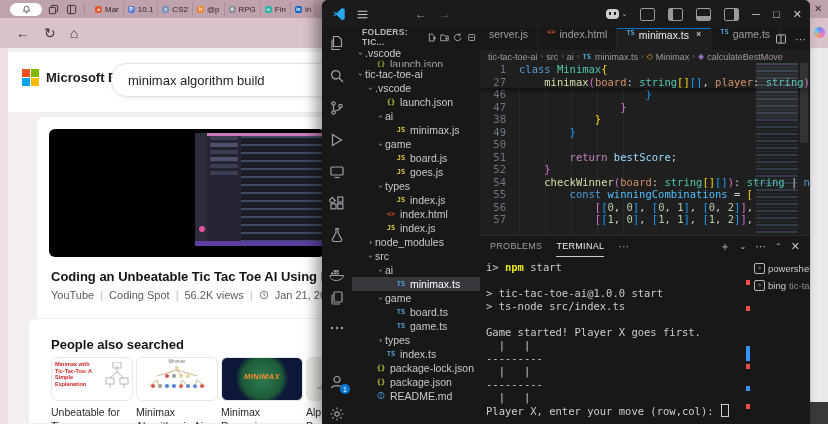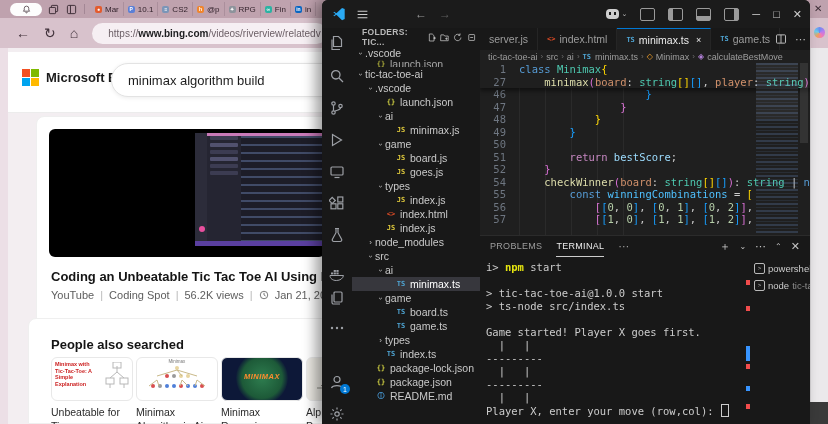--- a/index.html
+++ b/index.html
@@ -83,21 +83,21 @@
   .sb-head svg{width:11px;height:11px;margin-left:4px}
   .tree-row{height:14px;display:flex;align-items:center;font-size:10.5px;color:#c9c9c9;white-space:nowrap;cursor:default}
   .tree-row.sel{background:#37373d;color:#fff}
   .tree-row.clip{height:7px;overflow:hidden;opacity:.8}
   .chev{width:9px;flex:none;font-size:8px;color:#c0c0c0;display:inline-block;text-align:center}
   .chev.open{transform:rotate(90deg)}
   .fico{width:12px;flex:none;font-size:7px;font-weight:bold;text-align:center;margin-right:3px;font-family:"DejaVu Sans Mono",monospace}
   
   .editor{position:absolute;left:158px;top:28px;right:0;height:207px;background:#1f1f1f}
   .tabs{position:absolute;left:0;top:0;right:0;height:22px;background:#181818;display:flex}
-  .etab{display:flex;align-items:center;gap:4px;padding:0 9px;border-right:1px solid #252525;font-size:10.5px;color:#9d9d9d;white-space:nowrap}
+  .etab{display:flex;gap:4px;padding:0 9px;border-right:1px solid #252525;font-size:10.5px;color:#9d9d9d;white-space:nowrap}
   .etab.active{background:#1f1f1f;color:#ececec;border-top:1px solid #0078d4}
   .etab .cls{margin-left:3px;font-size:9px}
   .tab-actions{position:absolute;right:4px;top:0;height:22px;display:flex;align-items:center;gap:8px;color:#bdbdbd}
   .crumbs{position:absolute;left:0;top:22px;right:0;height:13px;display:flex;align-items:center;gap:3px;padding-left:8px;font-size:9px;color:#9d9d9d;white-space:nowrap;overflow:hidden}
   .crumb-sep{color:#6d6d6d;font-size:8px}
   .code-area{position:absolute;left:0;top:35px;right:0;bottom:0;font-family:"DejaVu Sans Mono",monospace;font-size:10.5px;line-height:12.5px;overflow:hidden}
   .code-line{display:flex;white-space:pre}
   .ln{width:26px;flex:none;text-align:right;color:#6e7681;padding-right:13px}
   .sticky{position:relative;background:#1f1f1f;box-shadow:0 3px 4px rgba(0,0,0,.45);z-index:3}
   .guides{position:absolute;left:39px;top:25px;bottom:0;width:120px;z-index:0;
@@ -177,27 +177,20 @@
           <span class="fav" style="background: rgb(10, 102, 194);">in</span>
           <span class="lbl">in</span>
         </div>
       </div>
   </div>
 
   <div class="navbar">
     <span class="nav-btn">←</span>
     <span class="nav-btn">↻</span>
     <span class="nav-btn">⌂</span>
-    <div class="url-pill">
-      <svg width="9" height="10" viewBox="0 0 16 16">
-          <rect x="3" y="7" width="10" height="7" rx="1" fill="none" stroke="#6c5f66" stroke-width="1.4"></rect>
-          <path d="M5 7V5a3 3 0 016 0v2" fill="none" stroke="#6c5f66" stroke-width="1.4"></path>
-        </svg>
-      <span class="url"><span>https://</span><b>www.bing.com</b><span>/videos/riverview/relatedv</span></span>
-    </div>
   </div>
 
   <div class="page">
     <div class="page-gutter"></div>
     <div class="bing-header">
       <div class="mslogo">
         <span class="msq">
           <i style="background:#f25022"></i>
             <i style="background:#7fba00"></i>
             <i style="background:#00a4ef"></i>
@@ -603,21 +596,21 @@
       </div>
     <div class="code-area">
       <div class="guides"></div>
       <div class="sticky" id="sticky-lines">
           <div class="code-line"><span class="ln">1</span><span><span class="c-kw">class </span><span class="c-type">Minimax</span><span class="c-by">{</span></span></div>
           <div class="code-line"><span class="ln">27</span><span><span class="c-t">    </span><span class="c-fn">minimax</span><span class="c-bp">(</span><span class="c-param">board</span><span class="c-t">: </span><span class="c-type">string</span><span class="c-by">[]</span><span class="c-bb">[]</span><span class="c-t">, </span><span class="c-param">player</span><span class="c-t">: </span><span class="c-type">string</span><span class="c-bp">)</span><span class="c-t">: </span></span></div>
         </div>
       <div id="code-lines">
           <div class="code-line"><span class="ln">46</span><span><span class="c-t">                    </span><span class="c-bb">}</span></span></div>
           <div class="code-line"><span class="ln">47</span><span><span class="c-t">                </span><span class="c-bp">}</span></span></div>
-          <div class="code-line"><span class="ln">48</span><span><span class="c-t">            </span><span class="c-by">}</span></span></div>
+          <div class="code-line"><span class="ln">38</span><span><span class="c-t">            </span><span class="c-by">}</span></span></div>
           <div class="code-line"><span class="ln">49</span><span><span class="c-t">        </span><span class="c-bb">}</span></span></div>
           <div class="code-line"><span class="ln">50</span><span></span></div>
           <div class="code-line"><span class="ln">51</span><span><span class="c-t">        </span><span class="c-ret">return </span><span class="c-var">bestScore</span><span class="c-t">;</span></span></div>
           <div class="code-line"><span class="ln">52</span><span><span class="c-t">    </span><span class="c-bp">}</span></span></div>
           <div class="code-line"><span class="ln">54</span><span><span class="c-t">    </span><span class="c-fn">checkWinner</span><span class="c-bp">(</span><span class="c-param">board</span><span class="c-t">: </span><span class="c-type">string</span><span class="c-by">[]</span><span class="c-bb">[]</span><span class="c-bp">)</span><span class="c-t">: </span><span class="c-type">string</span><span class="c-t"> | </span><span class="c-kw">null</span></span></div>
           <div class="code-line"><span class="ln">55</span><span><span class="c-t">        </span><span class="c-kw">const </span><span class="c-var2">winningCombinations</span><span class="c-t"> = </span><span class="c-by">[</span></span></div>
           <div class="code-line"><span class="ln">56</span><span><span class="c-t">            </span><span class="c-bp">[</span><span class="c-bb">[</span><span class="c-num">0</span><span class="c-t">, </span><span class="c-num">0</span><span class="c-bb">]</span><span class="c-t">, </span><span class="c-bb">[</span><span class="c-num">0</span><span class="c-t">, </span><span class="c-num">1</span><span class="c-bb">]</span><span class="c-t">, </span><span class="c-bb">[</span><span class="c-num">0</span><span class="c-t">, </span><span class="c-num">2</span><span class="c-bb">]</span><span class="c-bp">]</span><span class="c-t">,</span></span></div>
           <div class="code-line"><span class="ln">57</span><span><span class="c-t">            </span><span class="c-bp">[</span><span class="c-bb">[</span><span class="c-num">1</span><span class="c-t">, </span><span class="c-num">0</span><span class="c-bb">]</span><span class="c-t">, </span><span class="c-bb">[</span><span class="c-num">1</span><span class="c-t">, </span><span class="c-num">1</span><span class="c-bb">]</span><span class="c-t">, </span><span class="c-bb">[</span><span class="c-num">1</span><span class="c-t">, </span><span class="c-num">2</span><span class="c-bb">]</span><span class="c-bp">]</span><span class="c-t">,</span></span></div>
         </div>
       <div class="minimap"></div>
@@ -647,18 +640,18 @@
         <i style="top: 128px; height: 5px; background: rgb(55, 148, 255);"></i>
         <i style="top: 146px; height: 5px; background: rgb(241, 76, 76);"></i>
       </div>
     <div class="term-list" id="term-list">
         <div class="term-item">
           <span class="term-ico">&gt;</span>
           <span>powershell</span>
         </div>
         <div class="term-item">
           <span class="term-ico">&gt;</span>
-          <span>node</span>
+          <span>bing</span>
           <span class="dim"> tic-tac...</span>
         </div>
       </div>
   </div>
 </div>
 
 </body></html>

